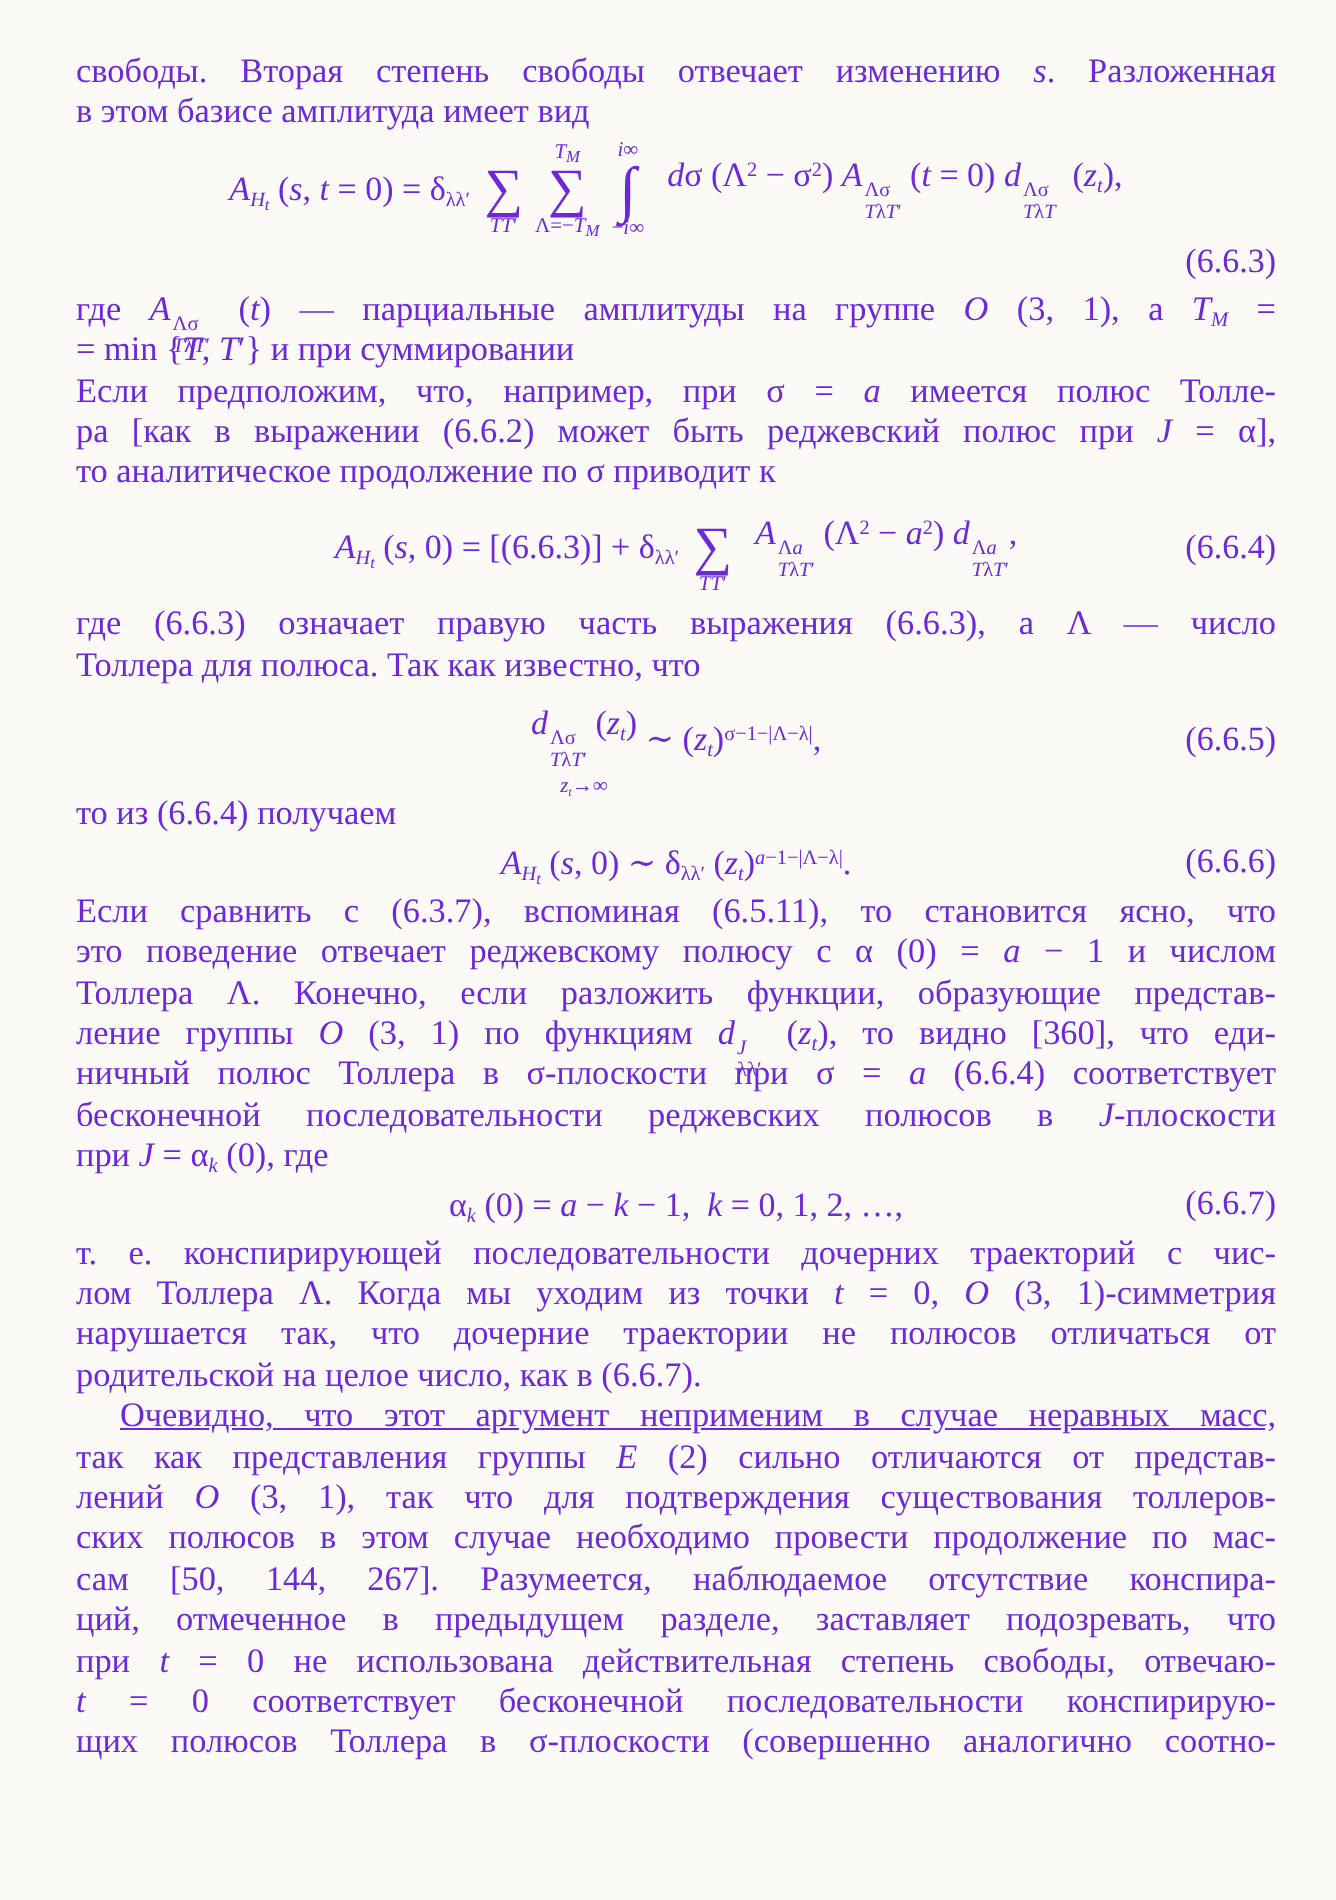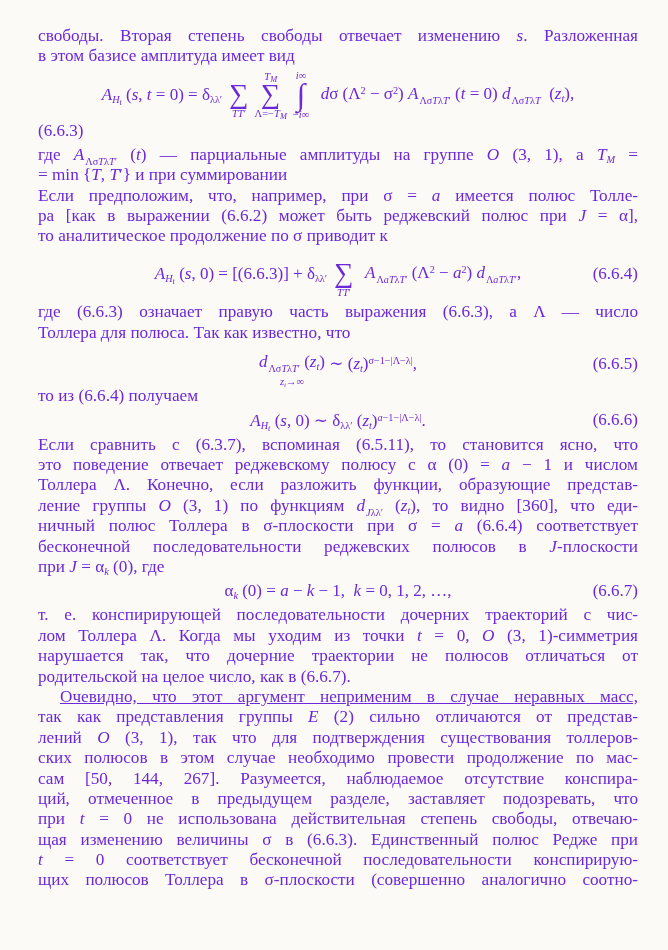--- a/index.html
+++ b/index.html
@@ -17,38 +17,38 @@
     white-space:normal;
   }
   .line.last{text-align-last:left;}
   .line.ind{text-indent:22px;text-decoration:underline;}
   i{font-style:italic;}
   .rm{font-style:normal;}
   sup.mp{font-size:.6em;line-height:0;vertical-align:.5em;}
   sub.mb{font-size:.6em;line-height:0;vertical-align:-.3em;}
   sub.mb sub.mb,.ss sub.mb,.lim sub.mb{font-size:.8em;vertical-align:-.25em;}
   .ss{
-    display:inline-flex;flex-direction:row;align-items:flex-start;
+    display:inline-flex;flex-direction:column;align-items:flex-start;
     vertical-align:-.5em;font-size:.6em;line-height:1.05;margin-left:1px;
   }
   .ss>span{display:block;}
   .equation{
     position:relative;width:600px;text-align:center;
     margin:3px 0 4px;font-size:17px;
   }
   .eq-row{display:inline-flex;align-items:center;vertical-align:middle;}
   .mtext{white-space:pre-wrap;}
   .bigop{display:inline-flex;flex-direction:column;align-items:center;margin:0 3px;}
   .bigop .op{font-size:27px;line-height:.95;font-style:normal;}
   .bigop.int .op{font-size:31px;line-height:.9;}
   .lim{font-size:10.5px;line-height:1.1;font-style:normal;text-align:left;min-height:11px;}
   .under{display:inline-flex;flex-direction:column;align-items:center;transform:translateY(6px);}
   .under .ulabel{font-size:10.5px;line-height:1.1;margin-top:1px;}
   .eqnum{position:absolute;right:0;top:50%;transform:translateY(-50%);font-style:normal;text-align:center;}
-  .eqnum-below{display:block;text-align:left;margin-top:0;}
+  .eqnum-below{display:block;text-align:right;margin-top:0;}
 </style>
 </head>
 <body>
 
 <div class="page">
   <div class="text-block">
       <div class="line">свободы. Вторая степень свободы отвечает изменению <i>s</i>. Разложенная</div>
       <div class="line last">в этом базисе амплитуда имеет вид</div>
     </div>
   <div class="equation"><span class="eq-row">
@@ -133,18 +133,17 @@
       <div class="line last">родительской на целое число, как в (6.6.7).</div>
     </div>
   <div class="text-block">
       <div class="line ind">Очевидно, что этот аргумент неприменим в случае неравных масс,</div>
       <div class="line">так как представления группы <i>E</i> (2) сильно отличаются от представ-</div>
       <div class="line">лений <i>O</i> (3, 1), так что для подтверждения существования толлеров-</div>
       <div class="line">ских полюсов в этом случае необходимо провести продолжение по мас-</div>
       <div class="line">сам [50, 144, 267]. Разумеется, наблюдаемое отсутствие конспира-</div>
       <div class="line">ций, отмеченное в предыдущем разделе, заставляет подозревать, что</div>
       <div class="line">при <i>t</i> = 0 не использована действительная степень свободы, отвечаю-</div>
-      <div class="line">щая изменению величины σ в (6.6.3). Единственный полюс Редже при</div>
       <div class="line"><i>t</i> = 0 соответствует бесконечной последовательности конспирирую-</div>
       <div class="line">щих полюсов Толлера в σ-плоскости (совершенно аналогично соотно-</div>
     </div>
 
 </div>
 
 </body></html>

